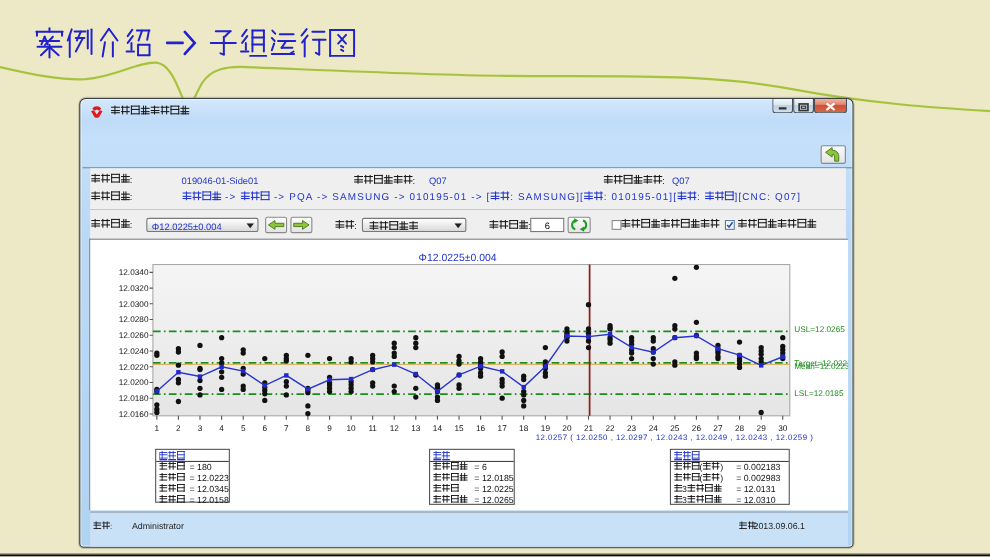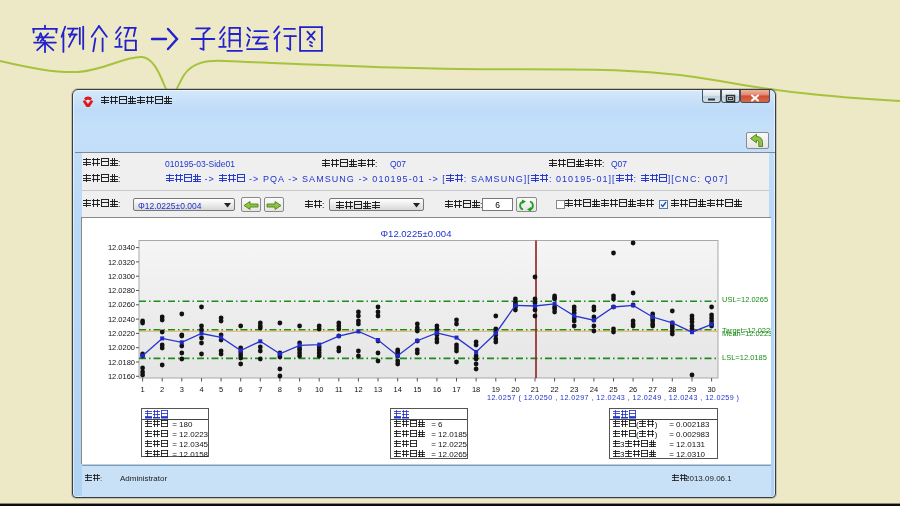--- a/index.html
+++ b/index.html
@@ -154,21 +154,21 @@
   <div class="tbtn" style="left:673px;top:42px;width:23px;height:17px">
     <svg width="21" height="15" viewBox="0 0 21 15">
         <path d="M3.5,5.5 L9.5,1.2 L9.5,3.6 C13.5,3.6 15.5,6 15.5,9.5 L15.5,13.5 L11.8,13.5 L11.8,9.8 C11.8,8 11,7.4 9.5,7.4 L9.5,9.8 Z" fill="#8cc63f" stroke="#4e7d1e" stroke-width="0.9"></path>
       </svg>
   </div>
 
   <div class="abs" style="left:2px;top:62px;width:700px;height:1px;background:#7d8a97"></div>
 
   <div class="panel" style="top:63px;height:38px;border-bottom:1px solid #c9c9c9">
     <div class="abs t8" style="left:0px;top:5px;color:#1a1a1a"><i class="g p1"></i><i class="g p2"></i><i class="g p3"></i><i class="g p4"></i>:</div>
-    <div class="abs" style="left:83px;top:6px;font-size:8.5px;color:#2033cc">010195-03-Side01</div>
+    <div class="abs" style="left:83px;top:6px;font-size:8.5px;color:#2033cc">019046-01-Side01</div>
     <div class="abs t8" style="left:239px;top:6px;letter-spacing:1px;color:#1a1a1a"><i class="g p1"></i><i class="g p2"></i><i class="g p3"></i><i class="g p4"></i><i class="g p1"></i><i class="g p2"></i>:</div>
     <div class="abs" style="left:308px;top:6px;font-size:8.5px;color:#2033cc">Q07</div>
     <div class="abs t8" style="left:466px;top:6px;letter-spacing:1px;color:#1a1a1a"><i class="g p1"></i><i class="g p2"></i><i class="g p3"></i><i class="g p4"></i><i class="g p1"></i><i class="g p2"></i>:</div>
     <div class="abs" style="left:529px;top:6px;font-size:8.5px;color:#2033cc">Q07</div>
     <div class="abs t8" style="left:0px;top:21px;color:#1a1a1a"><i class="g p1"></i><i class="g p2"></i><i class="g p3"></i><i class="g p4"></i>:</div>
     <div class="abs t8" style="left:83px;top:21px;font-size:9px;letter-spacing:1.05px;color:#2033cc;white-space:nowrap"><i class="g p1"></i><i class="g p2"></i><i class="g p3"></i><i class="g p4"></i> -&gt; <i class="g p1"></i><i class="g p2"></i><i class="g p3"></i> -&gt; PQA -&gt; SAMSUNG -&gt; 010195-01 -&gt; [<i class="g p1"></i><i class="g p2"></i>: SAMSUNG][<i class="g p1"></i><i class="g p2"></i>: 010195-01][<i class="g p1"></i><i class="g p2"></i>: <i class="g p1"></i><i class="g p2"></i><i class="g p3"></i>][CNC: Q07]</div>
   </div>
 
   <div class="panel" style="top:101px;height:27px;border-bottom:1px solid #9aa5ae">
     <div class="abs t8" style="left:0px;top:8px;color:#1a1a1a"><i class="g p1"></i><i class="g p2"></i><i class="g p3"></i><i class="g p4"></i>:</div>

